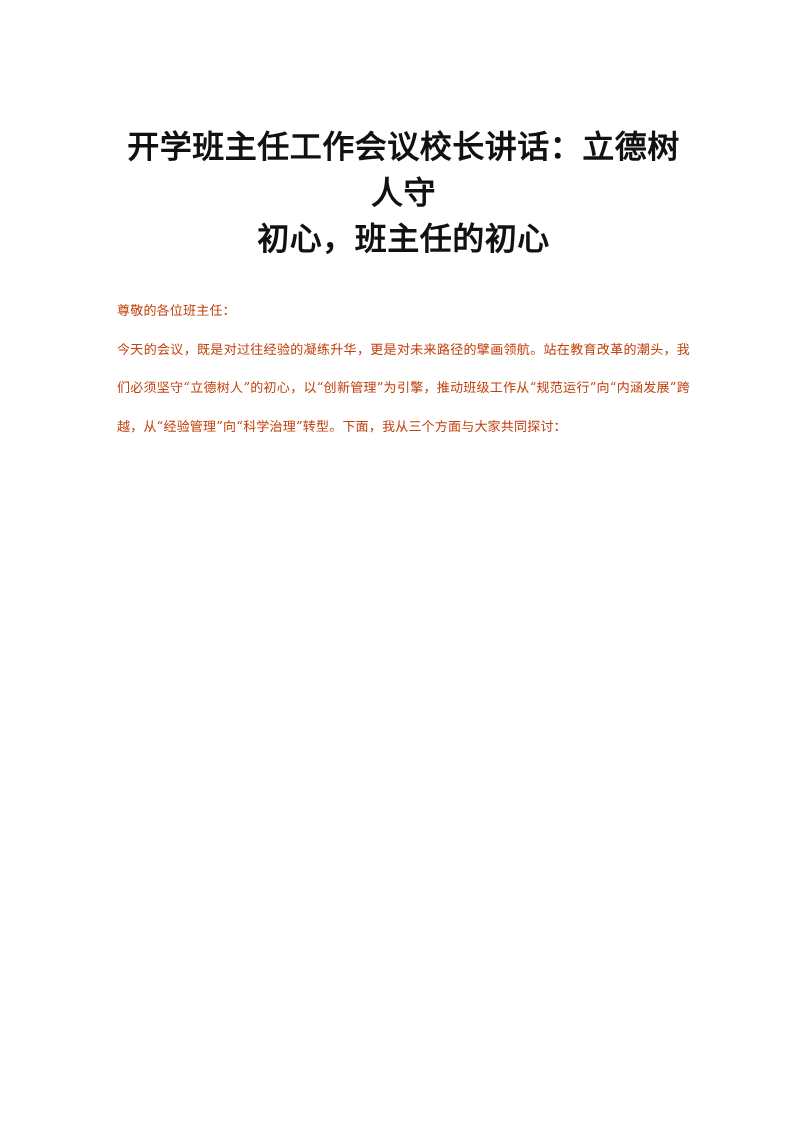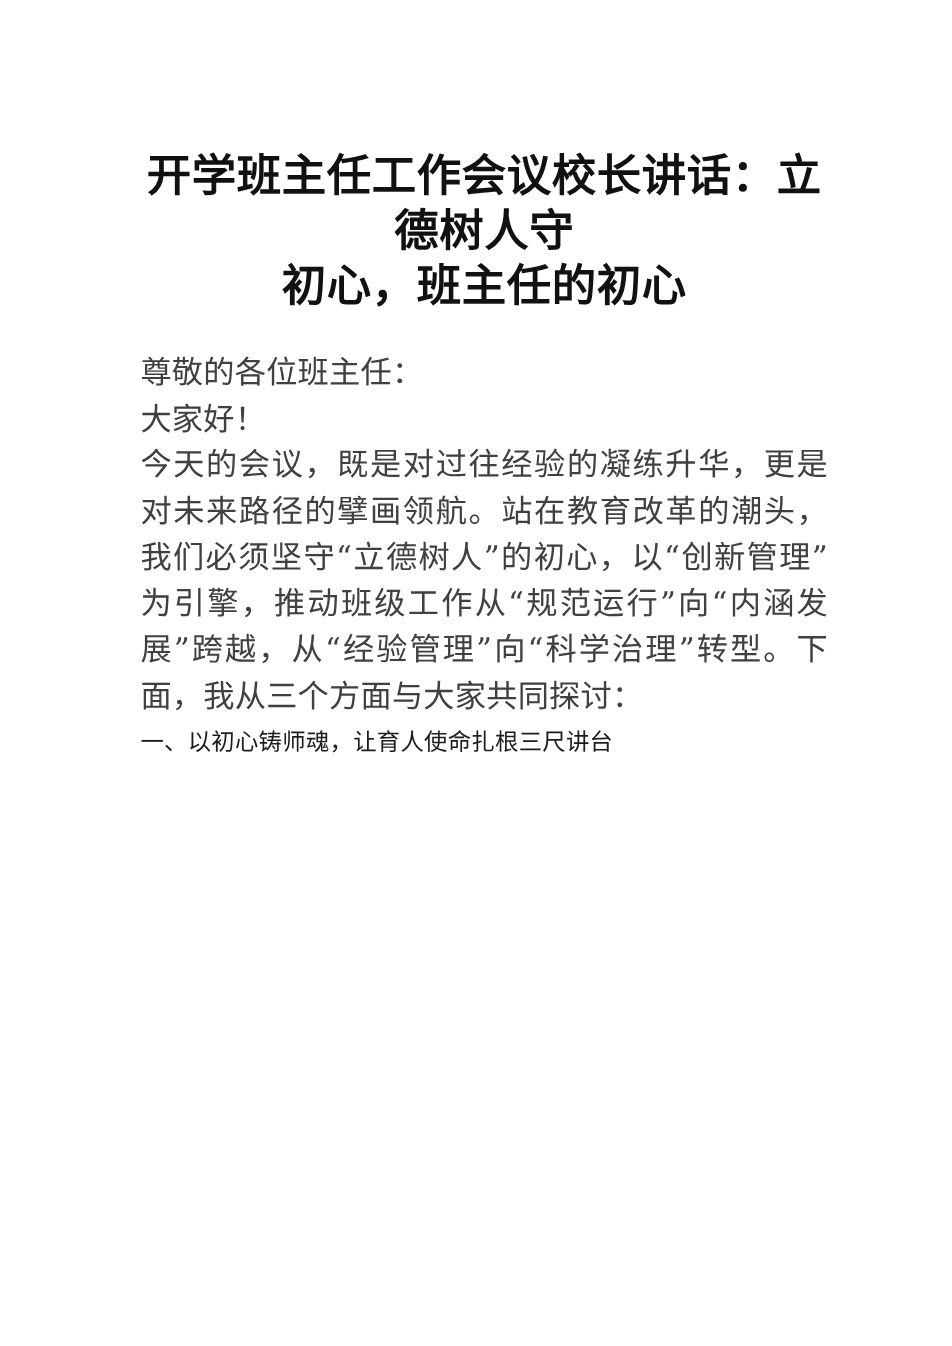--- a/index.html
+++ b/index.html
@@ -23,38 +23,38 @@
   }
   .content {
     position: absolute;
     left: 117px;
     top: 0;
     width: 573px;
   }
   .doc-title {
     margin: 0;
     padding-top: 124px;
-    font-size: 37px;
+    font-size: 32px;
     font-weight: bold;
     line-height: 46px;
     text-align: center;
     letter-spacing: 0.5px;
     color: #111111;
     font-family: "DejaVu Sans", "Liberation Sans", sans-serif;
   }
   .body-block {
     margin-top: 30px;
   }
   p.para {
     margin: 0 0 0 0;
-    font-size: 26px;
+    font-size: 13px;
     line-height: 38.5px;
     text-align: justify;
     text-justify: inter-character;
-    color: #404040;
+    color: #c2410c;
     letter-spacing: 0.2px;
   }
   p.para.last-short {
     text-align: left;
   }
   p.heading-line {
     margin: 0;
     font-size: 19.5px;
     line-height: 38.5px;
     text-align: left;
@@ -70,23 +70,21 @@
 
     <h1 class="doc-title">
       <span>开学班主任工作会议校长讲话：立德树人守</span><br>
       <span>初心，班主任的初心</span>
     </h1>
 
     <div class="body-block">
 
       <p class="para last-short">尊敬的各位班主任：</p>
 
-      <p class="para last-short">大家好！</p>
 
 
       <p class="para">今天的会议，既是对过往经验的凝练升华，更是对未来路径的擘画领航。站在教育改革的潮头，我们必须坚守“立德树人”的初心，以“创新管理”为引擎，推动班级工作从“规范运行”向“内涵发展”跨越，从“经验管理”向“科学治理”转型。下面，我从三个方面与大家共同探讨：</p>
 
-      <p class="heading-line">一、以初心铸师魂，让育人使命扎根三尺讲台</p>
 
 
     </div>
   </div>
 </div>
 
 </body></html>

